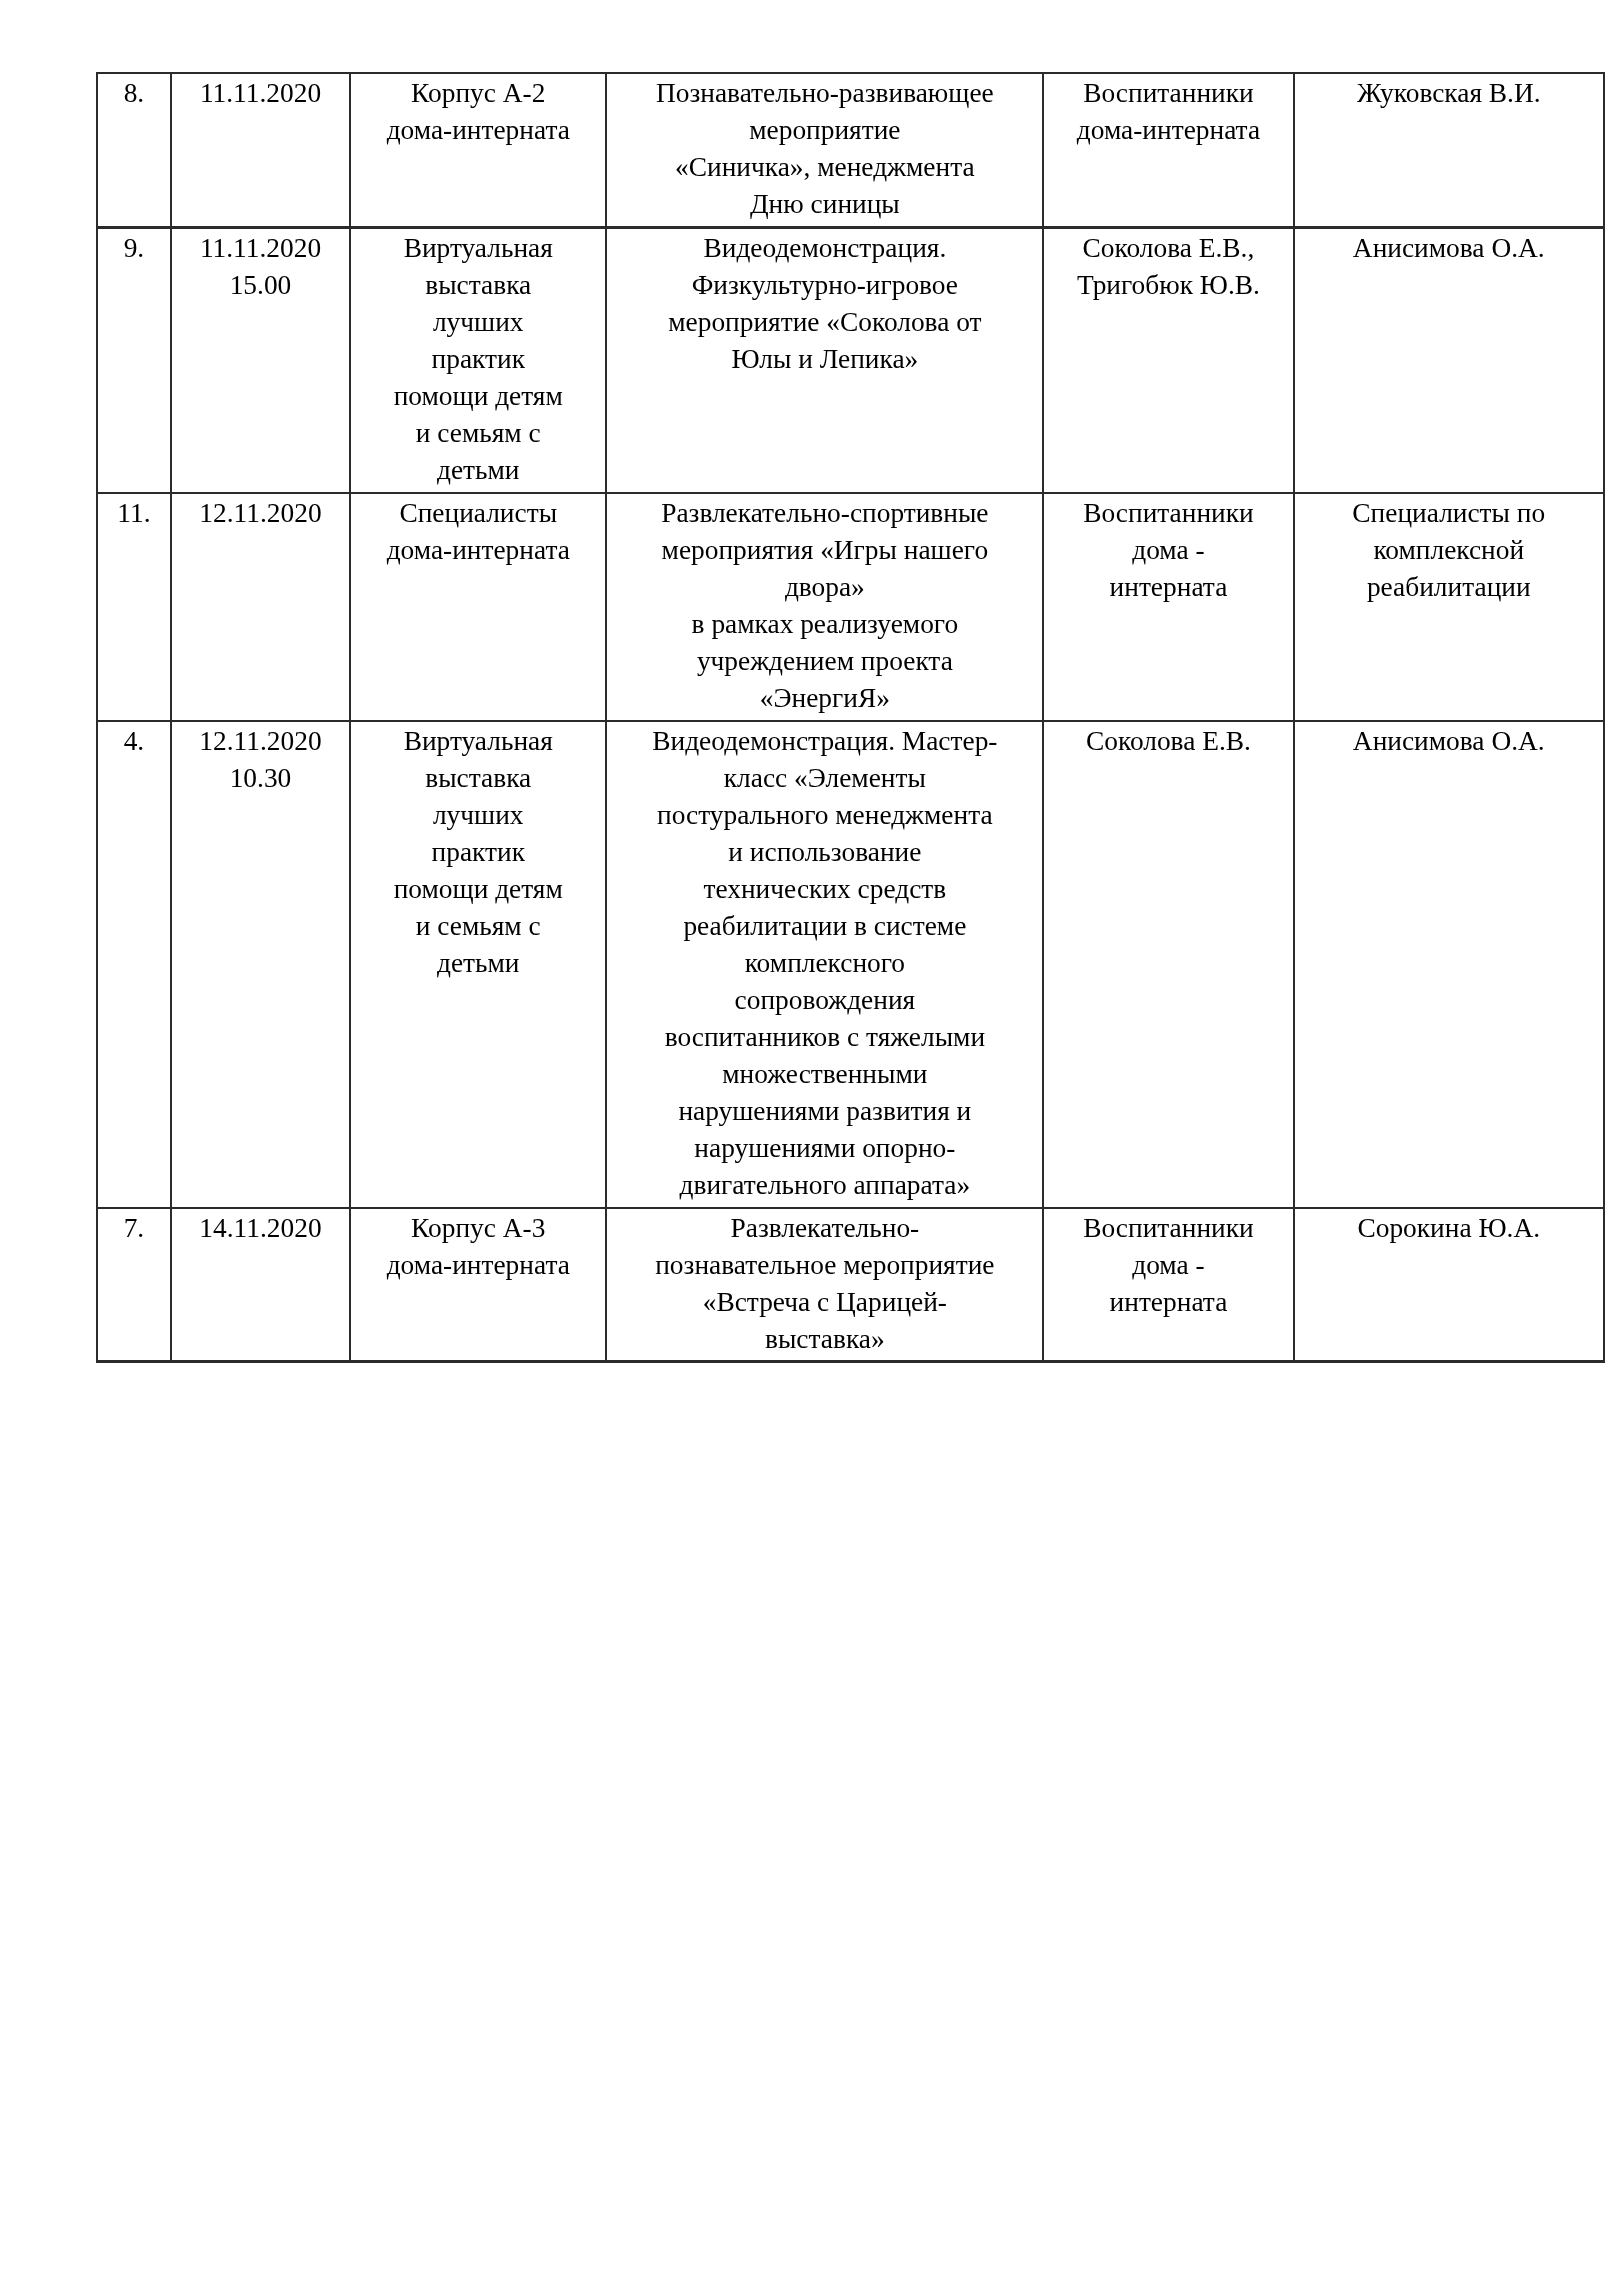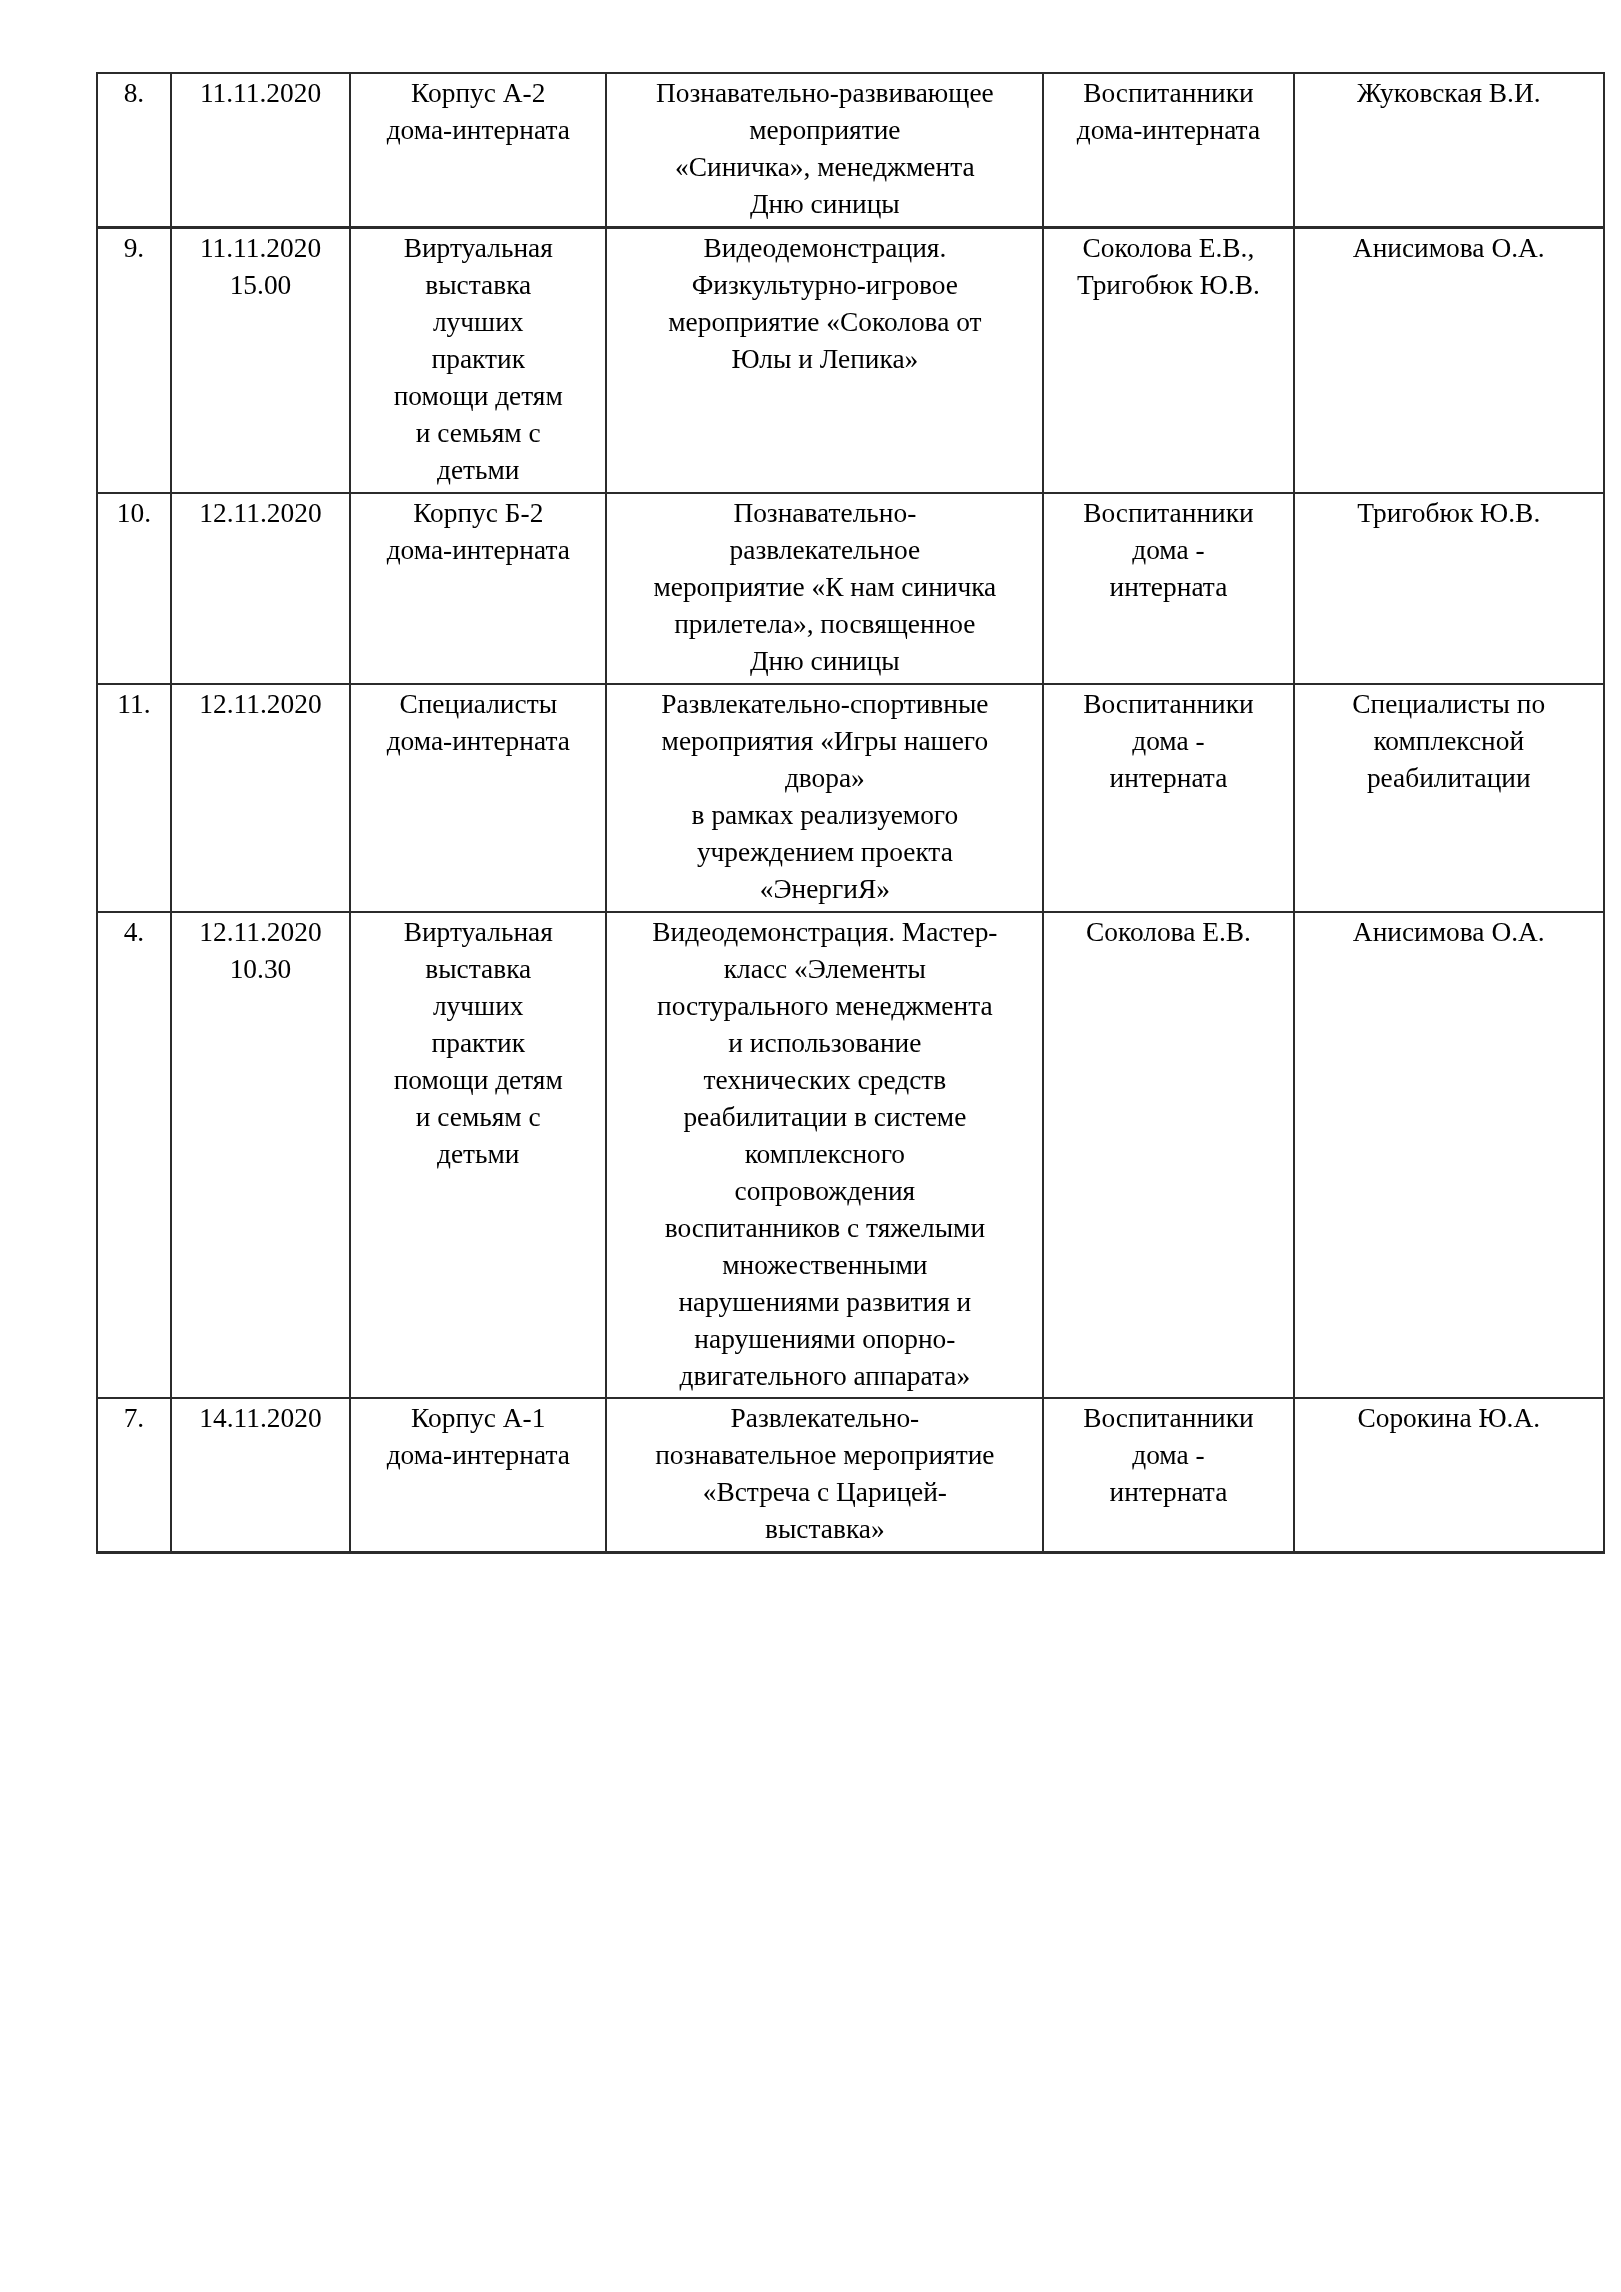--- a/index.html
+++ b/index.html
@@ -85,35 +85,20 @@
 детьми</td>
     <td>Видеодемонстрация.
 Физкультурно-игровое
 мероприятие «Соколова от
 Юлы и Лепика»</td>
     <td>Соколова Е.В.,
 Тригобюк Ю.В.</td>
     <td>Анисимова О.А.</td>
   </tr>
 
-  <tr>
-    <td>10.</td>
-    <td>12.11.2020</td>
-    <td>Корпус Б-2
-дома-интерната</td>
-    <td>Познавательно-
-развлекательное
-мероприятие «К нам синичка
-прилетела», посвященное
-Дню синицы</td>
-    <td>Воспитанники
-дома -
-интерната</td>
-    <td>Тригобюк Ю.В.</td>
-  </tr>
 
   <tr>
     <td>11.</td>
     <td>12.11.2020</td>
     <td>Специалисты
 дома-интерната</td>
     <td>Развлекательно-спортивные
 мероприятия «Игры нашего
 двора»
 в рамках реализуемого
@@ -152,21 +137,21 @@
 нарушениями опорно-
 двигательного аппарата»</td>
     <td>Соколова Е.В.</td>
     <td>Анисимова О.А.</td>
   </tr>
 
 
   <tr>
     <td>7.</td>
     <td>14.11.2020</td>
-    <td>Корпус А-1
+    <td>Корпус А-3
 дома-интерната</td>
     <td>Развлекательно-
 познавательное мероприятие
 «Встреча с Царицей-
 выставка»</td>
     <td>Воспитанники
 дома -
 интерната</td>
     <td>Сорокина Ю.А.</td>
   </tr>

